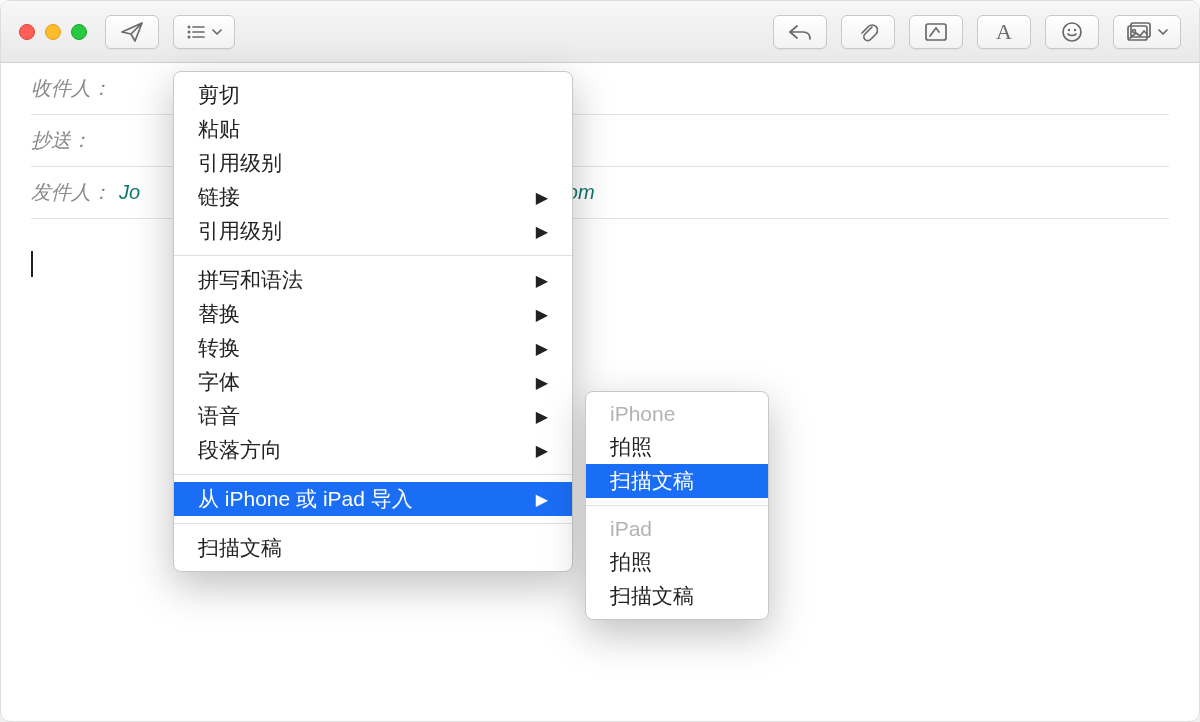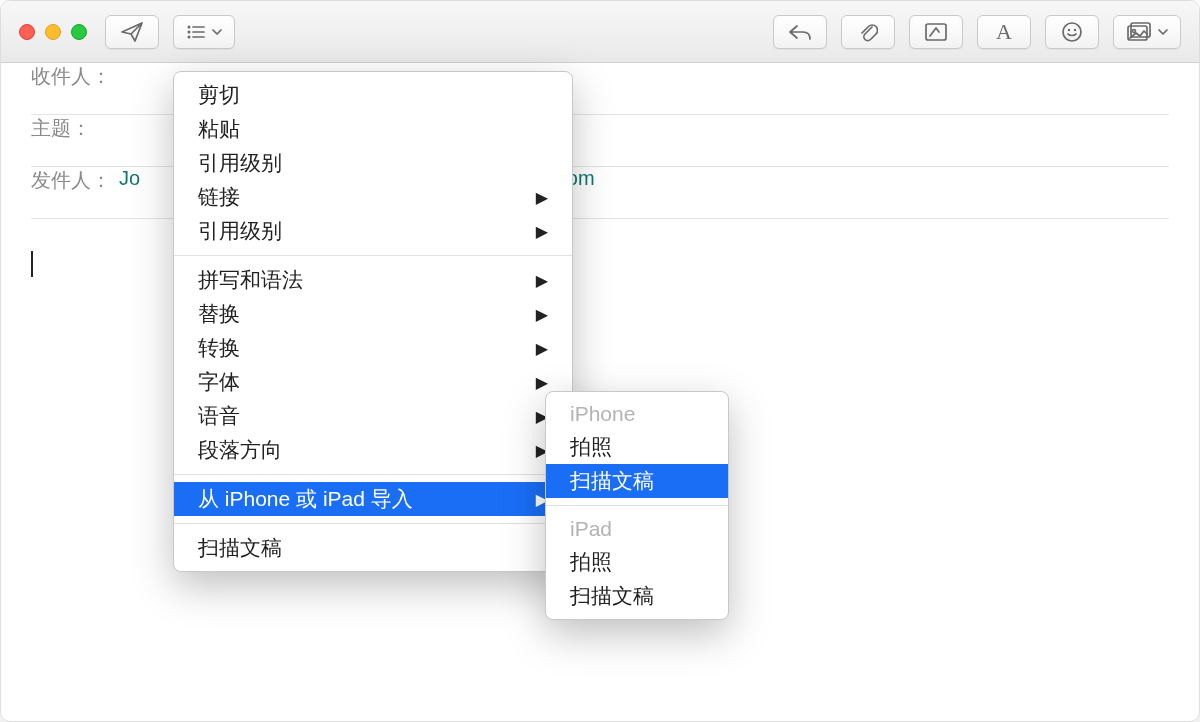--- a/index.html
+++ b/index.html
@@ -27,23 +27,23 @@
     background: linear-gradient(#ffffff, #f2f2f2);
     display: inline-flex; align-items: center; justify-content: center;
     color: #555; font-size: 20px;
     box-shadow: 0 1px 0 rgba(0,0,0,0.05);
   }
   .toolbar-left { display: flex; gap: 14px; margin-left: 18px; }
   .toolbar-right { display: flex; gap: 14px; margin-left: auto; }
 
   .compose { position: relative; padding: 0 30px; }
   .row {
-    display: flex; align-items: flex-start;
+    display: flex; align-items: center;
     border-bottom: 1px solid #e3e3e3;
-    min-height: 52px; font-size: 20px; color: #222;
+    min-height: 52px; font-size: 20px; color: #222; font-style: italic;
   }
   .row .label { color: #8a8a8a; width: 88px; flex-shrink:0; }
   .row .value { color: #0f766e; }
   .body-area { padding-top: 32px; font-size: 22px; color: #222; }
   .caret { display:inline-block; width: 2px; height: 26px; background:#222; vertical-align: bottom; }
 
   
   .menu {
     position: absolute; background: #fff;
     border: 1px solid #c8c8c8; border-radius: 8px;
@@ -57,21 +57,21 @@
   .menu .item.highlight { background: #1a6ef6; color: #fff; }
   .menu .item .arrow { font-size: 16px; color:#222; margin-left: 40px; }
   .menu .item.highlight .arrow { color:#fff; }
   .menu hr { border: none; border-top: 1px solid #e1e1e1; margin: 7px 0; }
   .menu .header {
     padding: 4px 24px; height: 32px; display:flex; align-items:center;
     color: #b3b3b3; font-size: 21px;
   }
 
   #menu-main { left: 172px; top: 70px; width: 400px; }
-  #menu-sub  { left: 544px; top: 390px; width: 184px; }
+  #menu-sub  { left: 584px; top: 390px; width: 184px; }
 
   svg { display:block; }
   .icon-stroke { stroke:#6a6a6a; stroke-width:1.7; fill:none; stroke-linecap:round; stroke-linejoin:round; }
 </style>
 </head>
 <body>
 
 <div class="window">
 
   <div class="titlebar">
@@ -160,21 +160,21 @@
         </span>
       </div>
     </div>
   </div>
 
   <div class="compose">
     <div class="row">
       <span class="label">收件人：</span>
     </div>
     <div class="row">
-      <span class="label">主题：</span>
+      <span class="label">抄送：</span>
     </div>
     <div class="row">
       <span class="label">发件人：</span>
       <span class="value">Jo</span>
       <span class="value" style="margin-left:400px;">d.com</span>
     </div>
     <div class="body-area">
       <span class="caret"></span>
     </div>
   </div>

